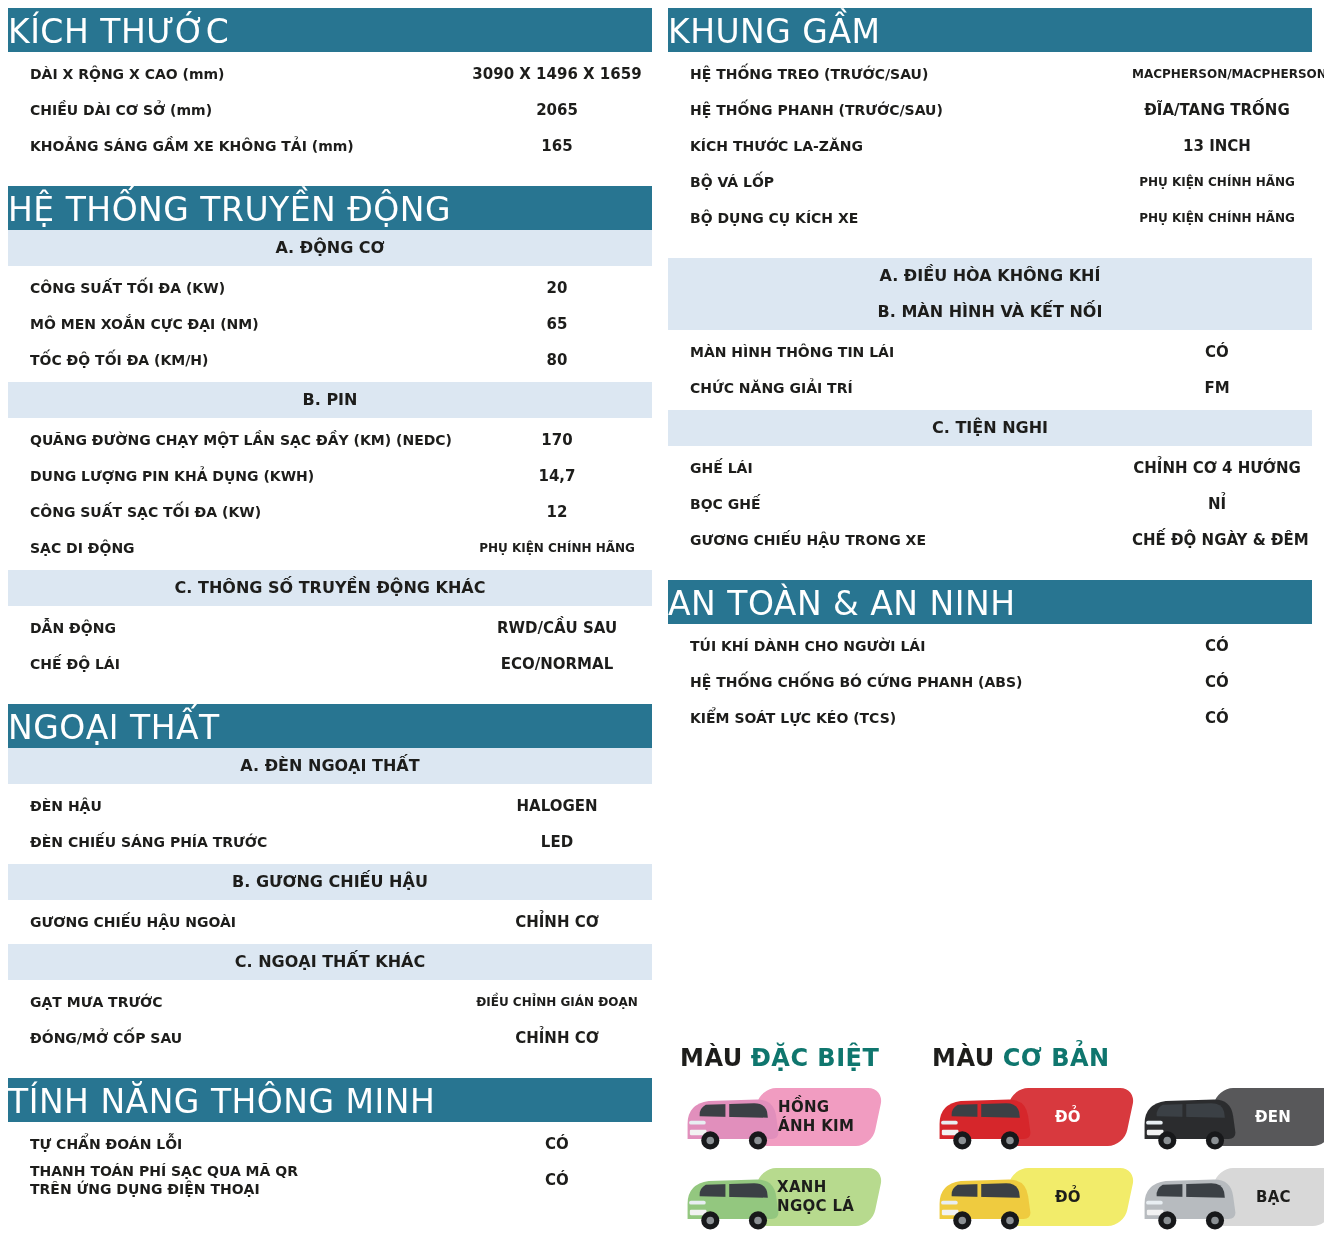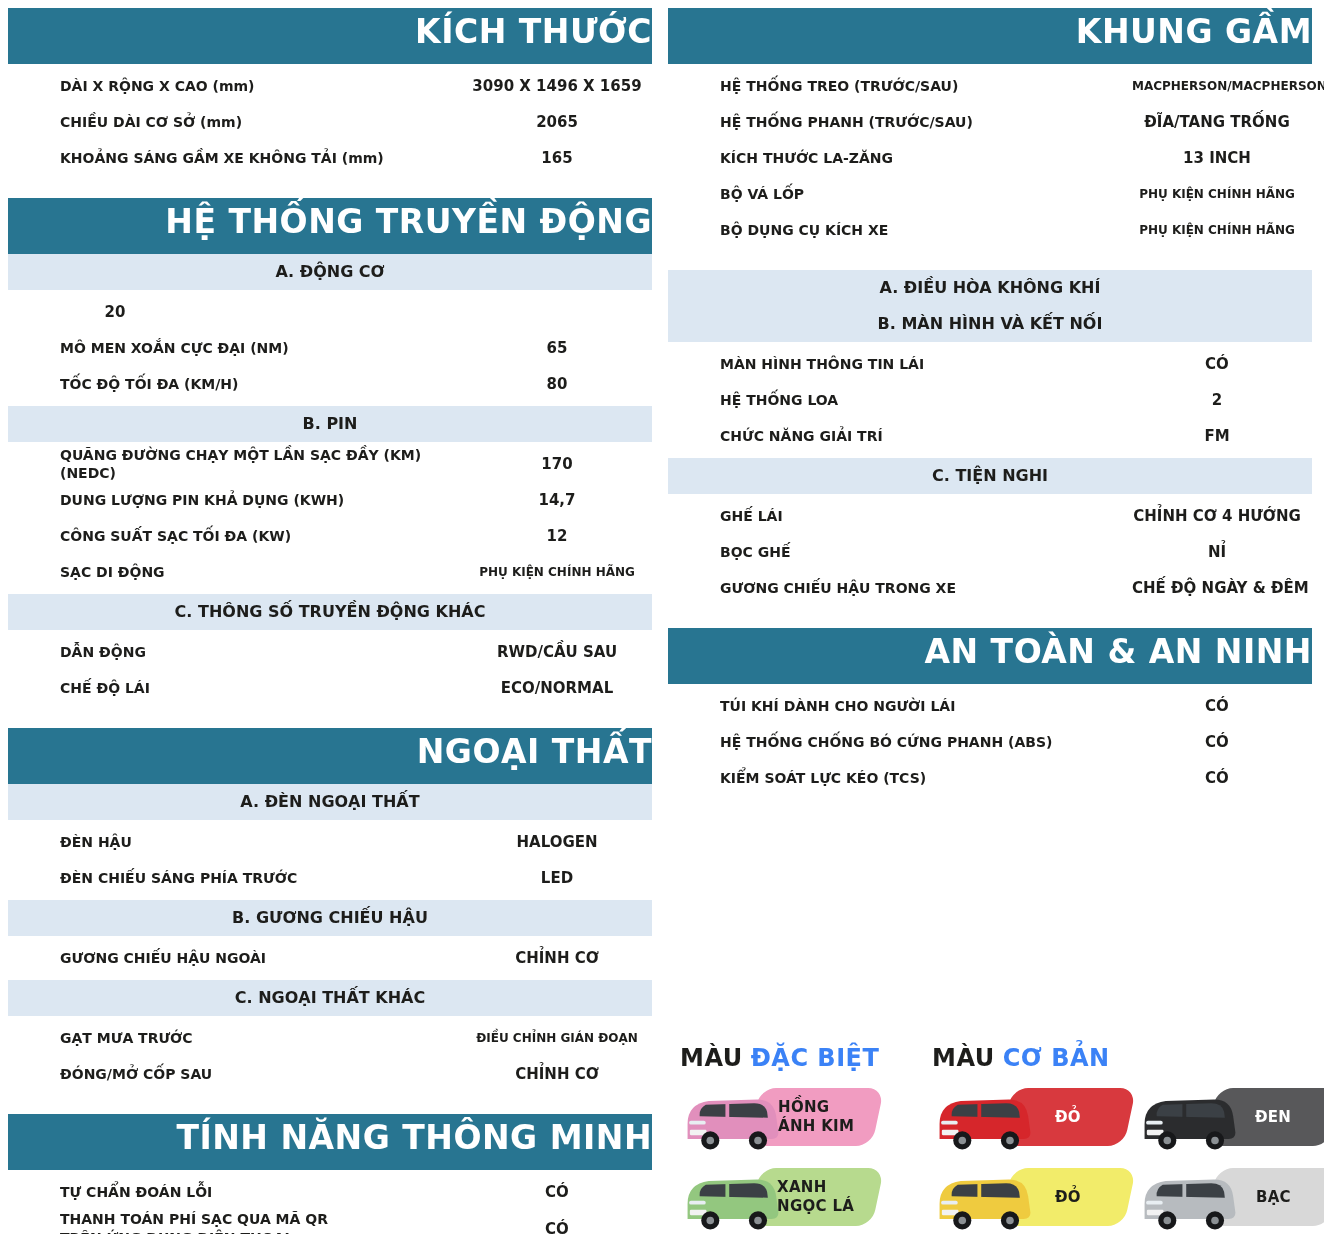--- a/index.html
+++ b/index.html
@@ -2,34 +2,34 @@
 <html lang="vi"><head>
 <meta charset="utf-8">
 <style>
   html,body{margin:0;padding:0;background:#ffffff;}
   body{font-family:"DejaVu Sans","Liberation Sans",sans-serif;color:#1d1d1b;}
   #page{position:relative;width:1324px;height:1234px;background:#ffffff;overflow:hidden;}
   .col{position:absolute;top:8px;width:644px;}
   #col-left{left:8px;}
   #col-right{left:668px;}
   .section{margin-bottom:18px;}
-  .sec-header{height:56px;line-height:48px;background:#287591;color:#ffffff;
-              text-align:right;font-weight:bold;font-size:33px;letter-spacing:.5px;white-space:nowrap;}
+  .sec-header{height:44px;line-height:48px;background:#287591;color:#ffffff;
+              text-align:left;font-weight:normal;font-size:33px;letter-spacing:.5px;white-space:nowrap;}
   .sub-header{height:36px;line-height:36px;background:#dce7f2;text-align:center;
               font-weight:bold;font-size:16px;color:#1d1d1b;white-space:nowrap;}
   .rows{padding:4px 0;}
   .row{min-height:36px;display:flex;align-items:center;padding-left:22px;}
-  .row-label{flex:1;font-weight:bold;font-size:14px;line-height:1.3;white-space:pre-line;padding-right:6px;margin-left:30px;}
+  .row-label{flex:1;font-weight:bold;font-size:14px;line-height:1.3;white-space:pre-line;padding-right:6px;}
   .row-value{flex:none;width:170px;margin-right:10px;text-align:center;font-weight:bold;font-size:15px;white-space:nowrap;}
   .row-value.small{font-size:12px;}
   
   #color-area{position:absolute;left:680px;top:1044px;width:640px;display:flex;gap:52px;}
   .color-group-title{font-size:24px;font-weight:bold;margin-bottom:8px;letter-spacing:.5px;white-space:nowrap;}
   .color-group-title .prefix{color:#1d1d1b;margin-right:8px;}
-  .color-group-title .accent{color:#3b82f6;}
+  .color-group-title .accent{color:#0f766e;}
   .color-grid{display:grid;grid-auto-rows:80px;}
   .grid-1{grid-template-columns:200px;}
   .grid-2{grid-template-columns:205px 205px;}
   .color-item{position:relative;width:200px;height:80px;}
   .color-tag{position:absolute;left:74px;top:8px;width:124px;height:58px;border-radius:16px;
              transform:skewX(-12deg);display:flex;align-items:center;justify-content:center;z-index:1;}
   .color-tag span{transform:skewX(12deg);display:block;font-weight:bold;font-size:15px;line-height:1.25;
                   white-space:pre-line;text-align:left;letter-spacing:.3px;}
   .car{position:absolute;left:0;top:4px;width:106px;height:72px;z-index:2;}
   .car svg{width:100%;height:100%;display:block;}
@@ -54,20 +54,21 @@
             <div class="row-label">KHOẢNG SÁNG GẦM XE KHÔNG TẢI (mm)</div>
             <div class="row-value">165</div>
           </div>
         </div>
       </div>
       <div class="section">
         <div class="sec-header"><span>HỆ THỐNG TRUYỀN ĐỘNG</span></div>
         <div class="sub-header"><span>A. ĐỘNG CƠ</span></div>
         <div class="rows">
           <div class="row">
+            <div class="row-label">CÔNG SUẤT TỐI ĐA (KW)</div>
             <div class="row-value">20</div>
           </div>
           <div class="row">
             <div class="row-label">MÔ MEN XOẮN CỰC ĐẠI (NM)</div>
             <div class="row-value">65</div>
           </div>
           <div class="row">
             <div class="row-label">TỐC ĐỘ TỐI ĐA (KM/H)</div>
             <div class="row-value">80</div>
           </div>
@@ -176,24 +177,20 @@
           </div>
         </div>
       </div>
       <div class="section">
         <div class="sub-header"><span>A. ĐIỀU HÒA KHÔNG KHÍ</span></div>
         <div class="sub-header"><span>B. MÀN HÌNH VÀ KẾT NỐI</span></div>
         <div class="rows">
           <div class="row">
             <div class="row-label">MÀN HÌNH THÔNG TIN LÁI</div>
             <div class="row-value">CÓ</div>
-          </div>
-          <div class="row">
-            <div class="row-label">HỆ THỐNG LOA</div>
-            <div class="row-value">2</div>
           </div>
           <div class="row">
             <div class="row-label">CHỨC NĂNG GIẢI TRÍ</div>
             <div class="row-value">FM</div>
           </div>
         </div>
         <div class="sub-header"><span>C. TIỆN NGHI</span></div>
         <div class="rows">
           <div class="row">
             <div class="row-label">GHẾ LÁI</div>

